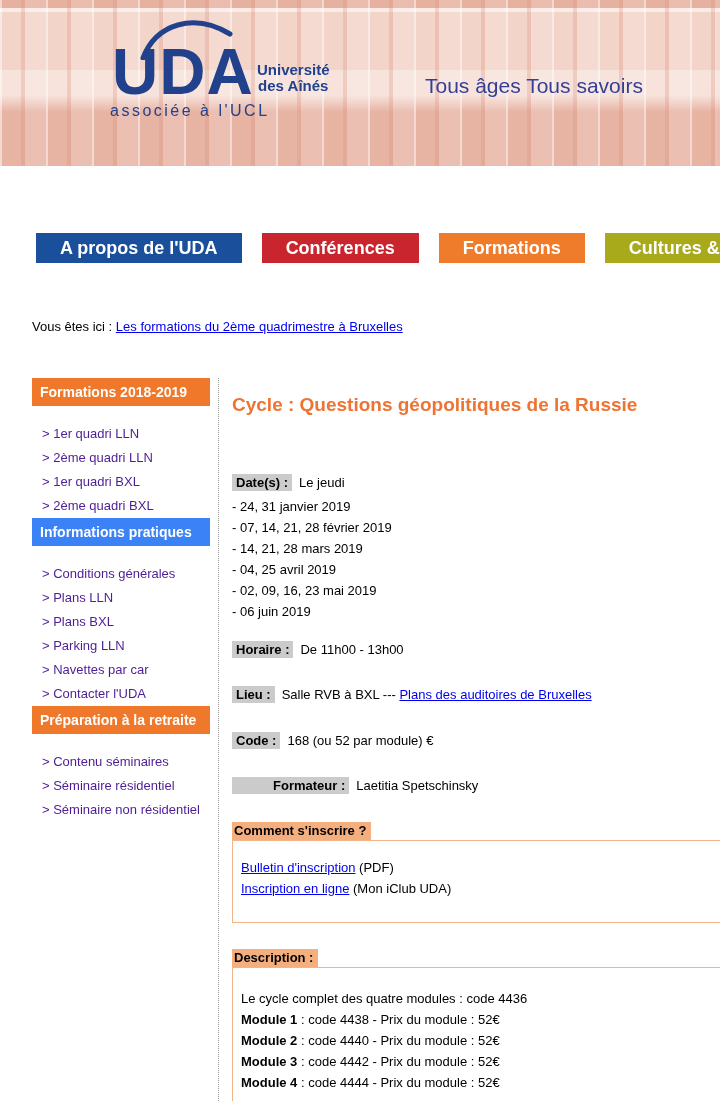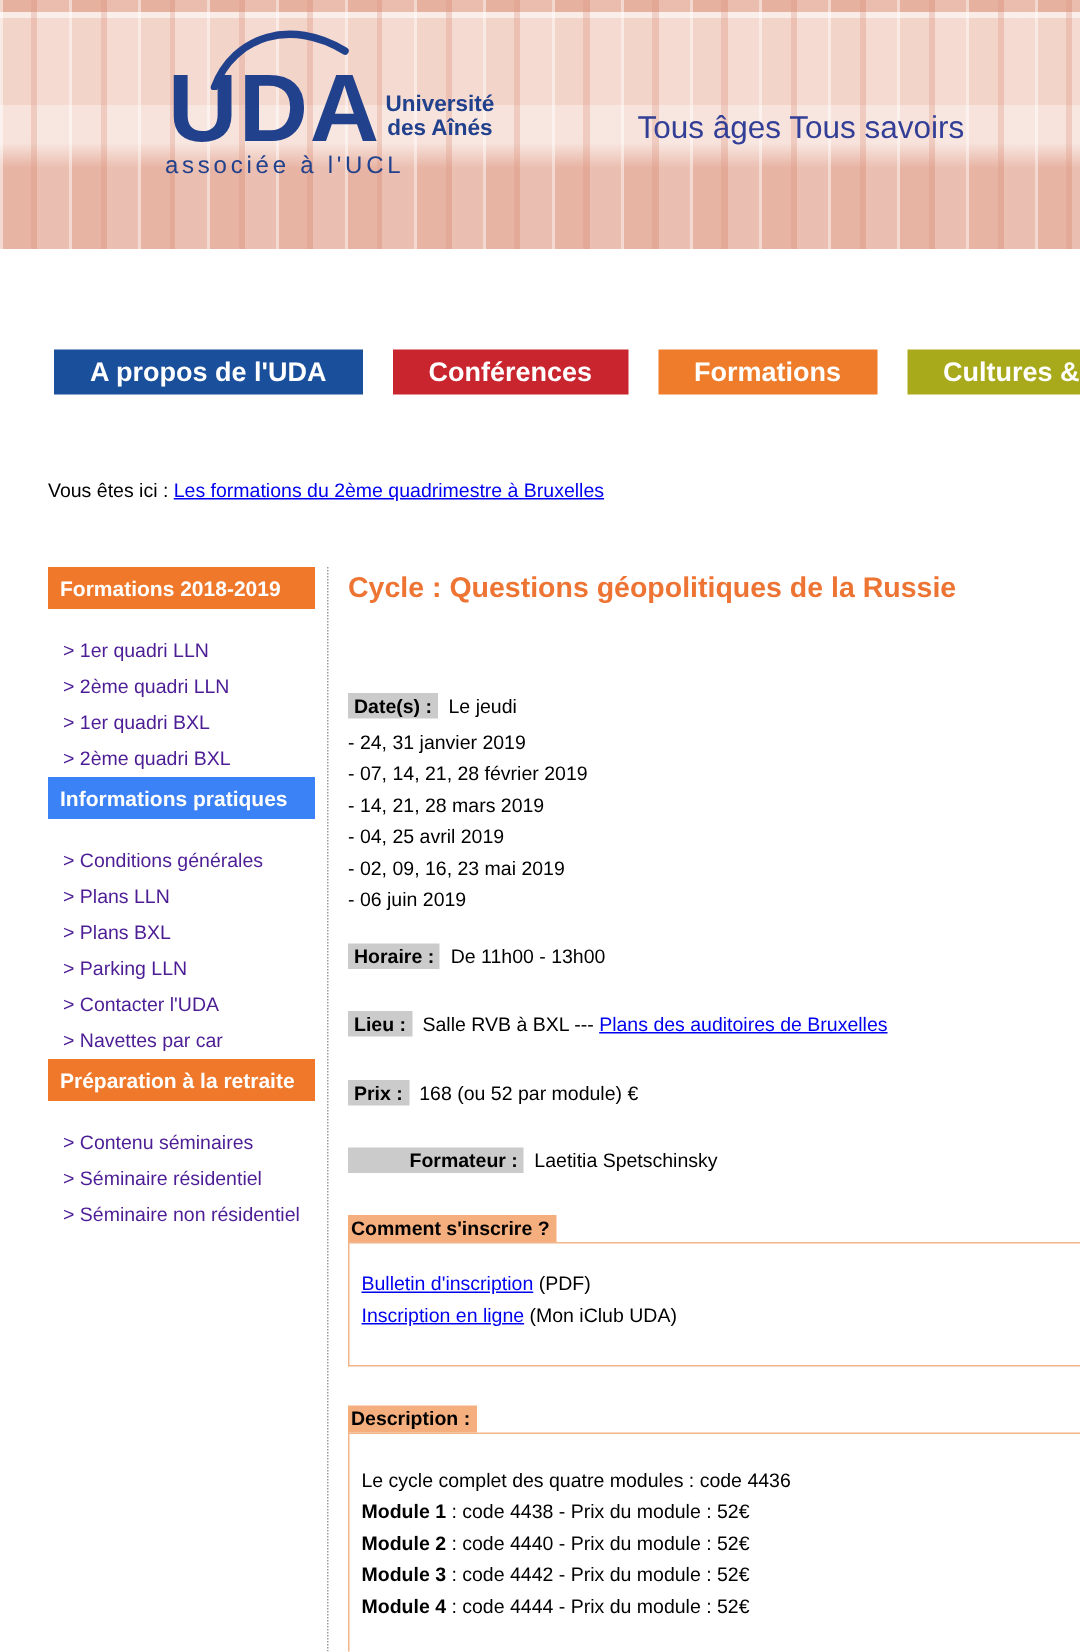--- a/index.html
+++ b/index.html
@@ -63,21 +63,21 @@
   
   .side-header {
     height:28px; line-height:28px; padding-left:8px; margin-bottom:16px;
     color:#fff; font-weight:bold; font-size:14px;
   }
   .side-header + .side-list { margin:0; }
   .side-list { list-style:none; margin:0 0 14px 0; padding:0 0 0 10px; }
   .side-item { line-height:24px; font-size:13px; color:#4c1d95; cursor:pointer; }
 
   
-  .page-title { margin-top:2px; font-size:19px; line-height:26px; font-weight:bold; color:#EE7433; }
+  .page-title { margin-top:14px; font-size:19px; line-height:26px; font-weight:bold; color:#EE7433; }
   .chip {
     display:inline-block; background:#CBCBCB; font-weight:bold;
     padding:1px 4px; font-size:13px;
   }
   .chip-val { margin-left:7px; }
   .row-dates { margin-top:56px; }
   .date-lines { margin-top:5px; }
   .date-line { line-height:21px; }
   .row-horaire  { margin-top:19px; }
   .row-lieu     { margin-top:28px; }
@@ -140,22 +140,22 @@
       <li class="side-item">&gt; 2ème quadri LLN</li>
       <li class="side-item">&gt; 1er quadri BXL</li>
       <li class="side-item">&gt; 2ème quadri BXL</li>
     </ul>
     <div class="side-header" style="background-color: #3b82f6;">Informations pratiques</div>
     <ul class="side-list">
       <li class="side-item">&gt; Conditions générales</li>
       <li class="side-item">&gt; Plans LLN</li>
       <li class="side-item">&gt; Plans BXL</li>
       <li class="side-item">&gt; Parking LLN</li>
+      <li class="side-item">&gt; Navettes par car</li>
       <li class="side-item">&gt; Contacter l'UDA</li>
-      <li class="side-item">&gt; Navettes par car</li>
     </ul>
     <div class="side-header" style="background-color: rgb(240, 120, 42);">Préparation à la retraite</div>
     <ul class="side-list">
       <li class="side-item">&gt; Contenu séminaires</li>
       <li class="side-item">&gt; Séminaire résidentiel</li>
       <li class="side-item">&gt; Séminaire non résidentiel</li>
     </ul>
   </div>
 
   <div class="main">
@@ -175,21 +175,21 @@
 
     <div class="row-horaire">
       <span class="chip" style="background-color: rgb(203, 203, 203);">Horaire :</span><span class="chip-val">De 11h00 - 13h00</span>
     </div>
 
     <div class="row-lieu">
       <span class="chip" style="background-color: rgb(203, 203, 203);">Lieu :</span><span class="chip-val">Salle RVB à BXL --- </span><a class="lnk">Plans des auditoires de Bruxelles</a>
     </div>
 
     <div class="row-prix">
-      <span class="chip" style="background-color: rgb(203, 203, 203);">Prix :</span><span class="chip-val">168 (ou 52 par module) €</span>
+      <span class="chip" style="background-color: rgb(203, 203, 203);">Code :</span><span class="chip-val">168 (ou 52 par module) €</span>
     </div>
 
 
     <div class="row-formateur">
       <span class="chip" style="background-color: rgb(203, 203, 203); padding-left: 41px;">Formateur :</span><span class="chip-val">Laetitia Spetschinsky</span>
     </div>
 
     <div class="row-inscription">
       <span class="sec-heading" style="background-color: rgb(245, 175, 126);">Comment s'inscrire ?</span>
       <div class="sec-box box-links">

